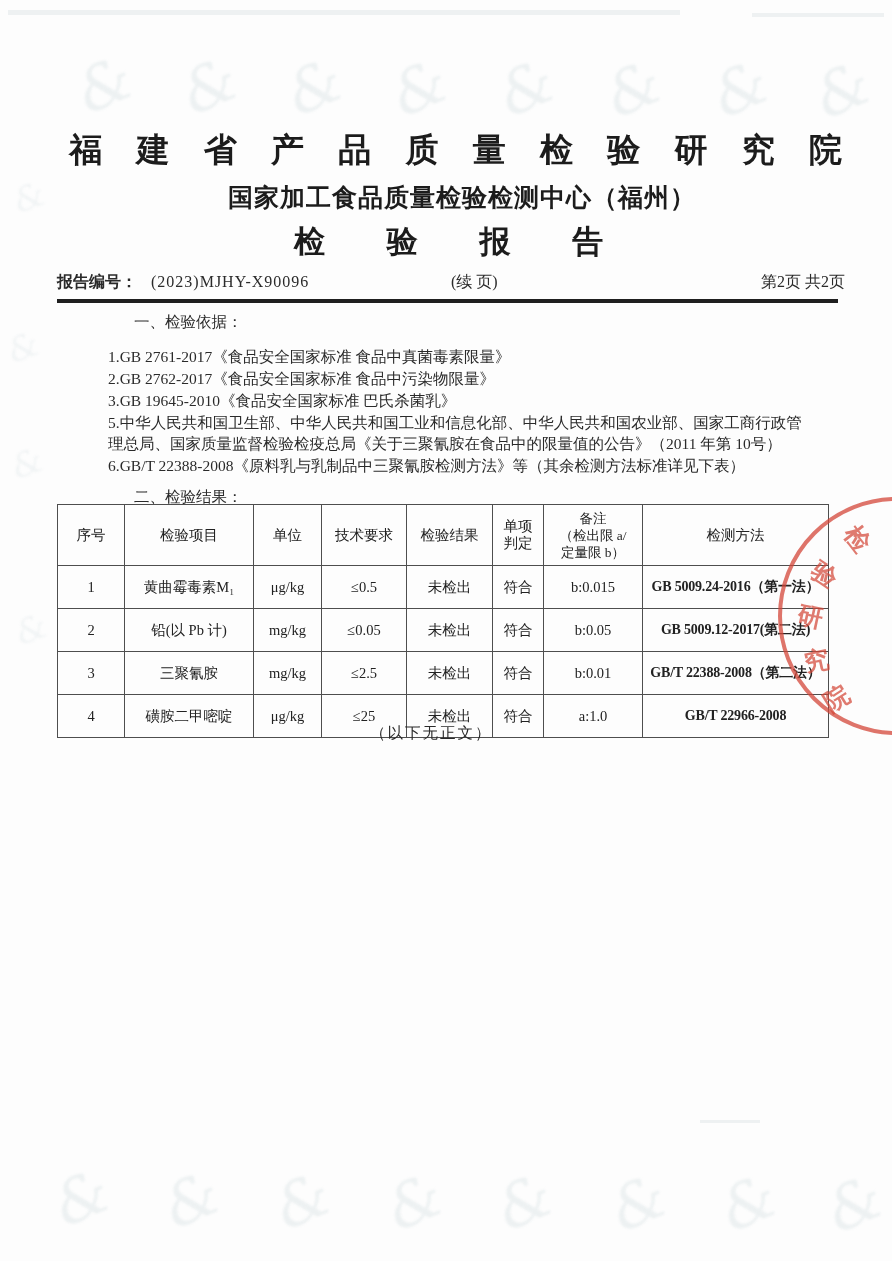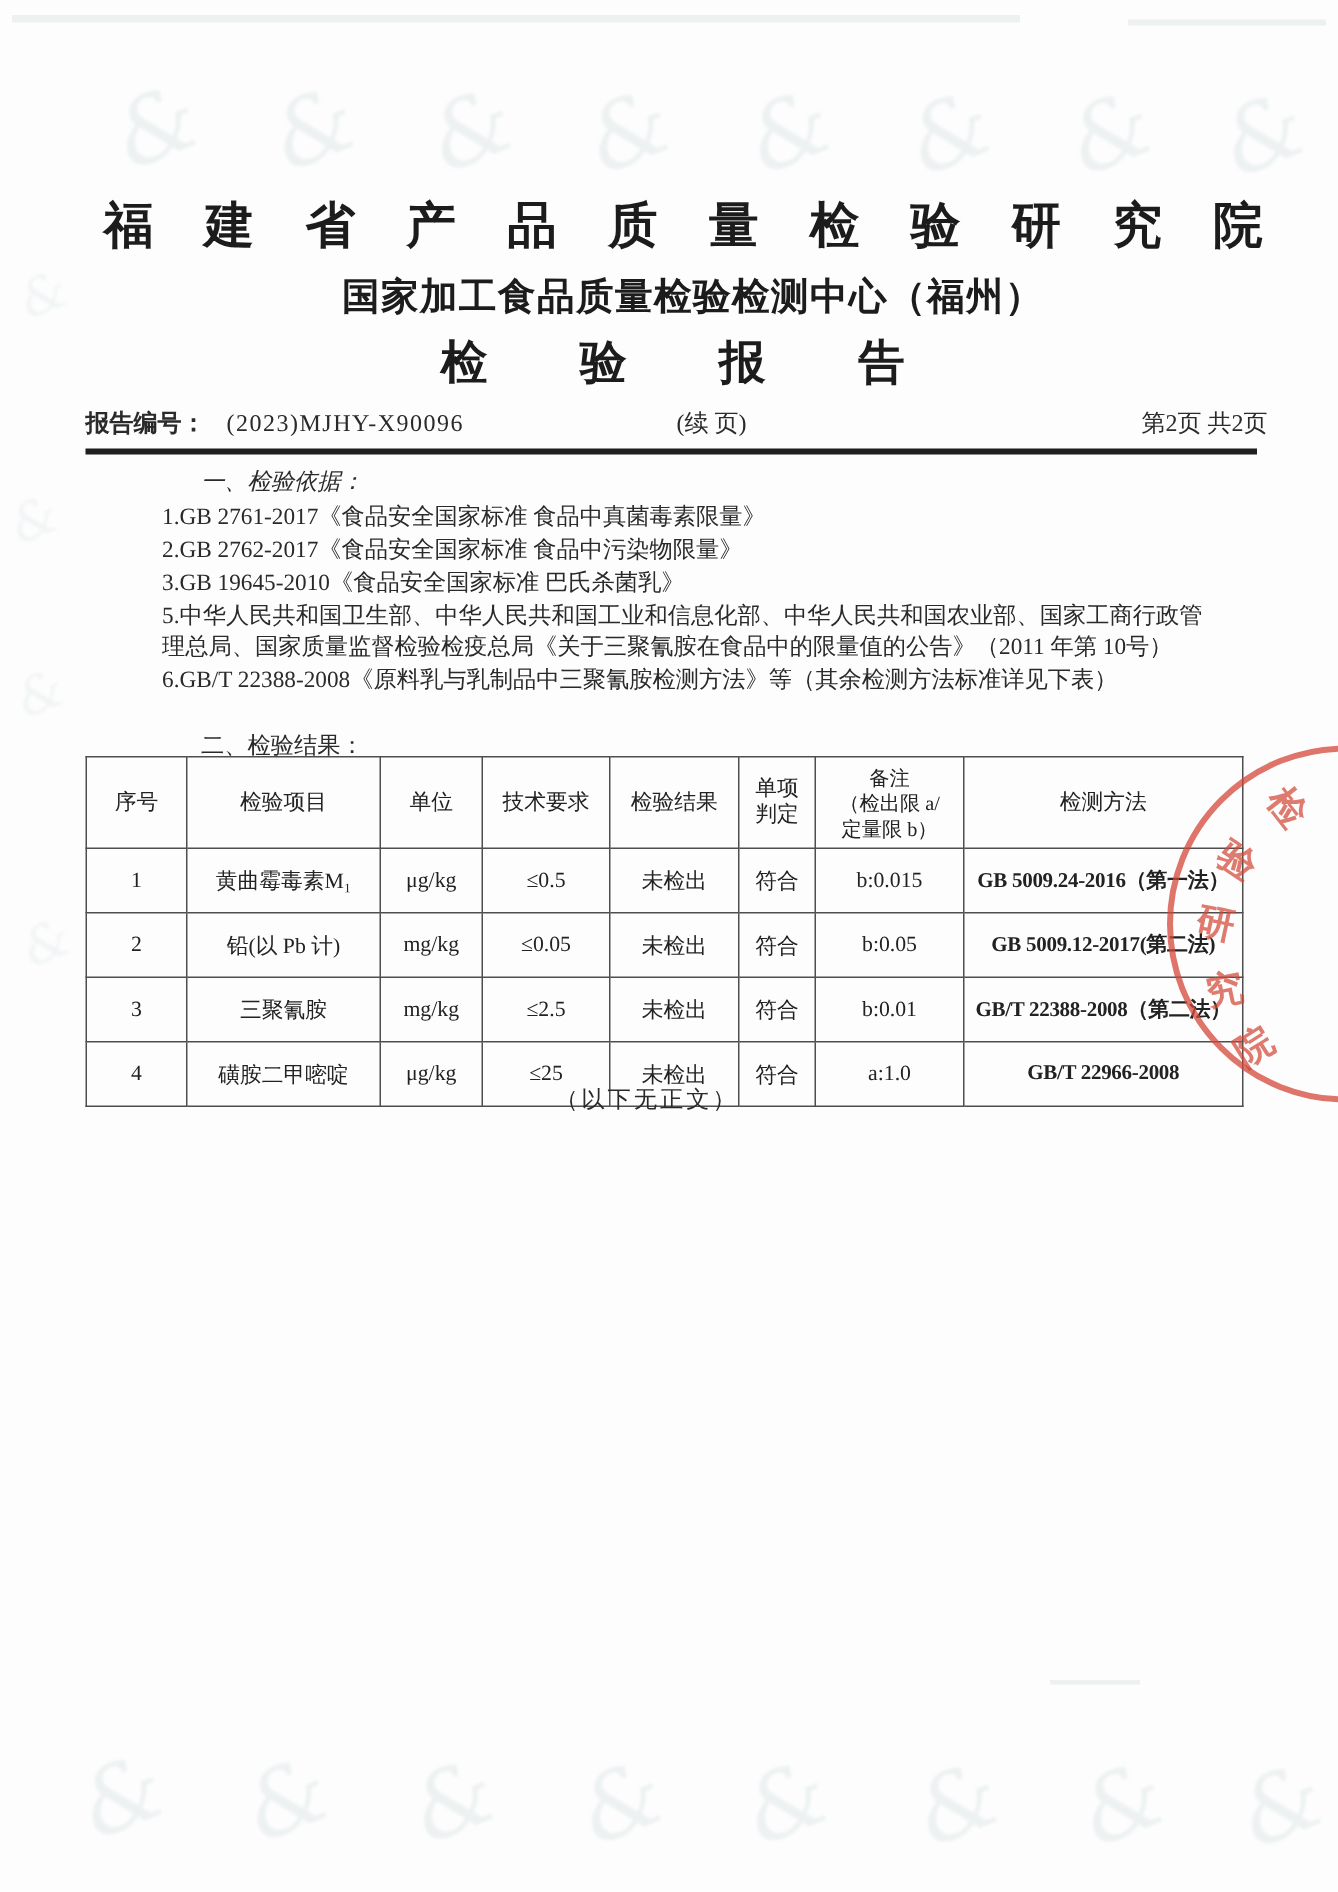--- a/index.html
+++ b/index.html
@@ -23,21 +23,21 @@
   .hdr-title{top:221px;font-size:31px;letter-spacing:27px;}
   
   .meta{position:absolute;top:272px;left:57px;width:788px;font-size:16px;display:flex;align-items:baseline;}
   .meta .no-label{font-weight:bold;}
   .meta .no-value{margin-left:14px;letter-spacing:1px;}
   .meta .cont{position:absolute;left:358px;margin-left:36px;}
   .meta .pageind{position:absolute;right:0px;}
   .rule{position:absolute;top:299px;left:57px;width:781px;height:4px;background:#1f1f1f;}
   
   .basis{position:absolute;top:311px;left:108px;width:700px;font-size:15.5px;line-height:21px;}
-  .basis .heading{margin-left:26px;margin-bottom:2px;font-style:italic;}
+  .basis .heading{margin-left:26px;margin-bottom:14px;}
   .basis .line{margin-top:1px;}
   
   .results-heading{position:absolute;top:487px;left:134px;font-size:15.5px;}
   table.results{
     position:absolute;top:504px;left:57px;width:771px;
     border-collapse:collapse;table-layout:fixed;font-size:14.5px;color:#222;
   }
   table.results th,table.results td{
     border:1.5px solid #4e4e4e;text-align:center;vertical-align:middle;
     padding:2px 3px;white-space:pre-line;

